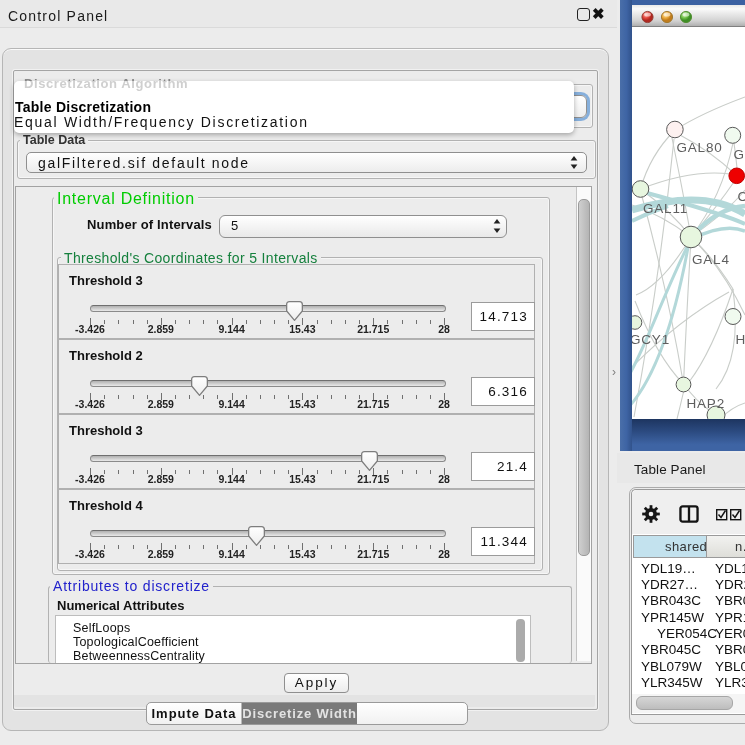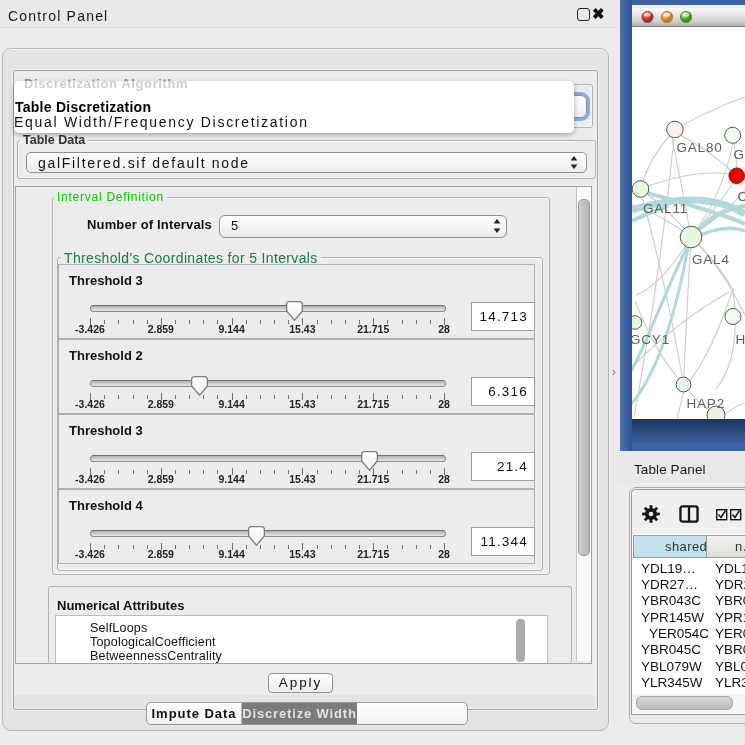--- a/index.html
+++ b/index.html
@@ -35,21 +35,21 @@
   <div class="abs" style="left:38px;top:155px;font-size:14px;letter-spacing:1.7px;color:#111;">galFiltered.sif default node</div>
   <svg class="abs" style="left:569px;top:155px;" width="10" height="15" viewBox="0 0 10 15">
     <path d="M5 1 L8.4 5.6 H1.6 Z" fill="#222"></path>
       <path d="M5 14 L1.6 9.4 H8.4 Z" fill="#222"></path>
   </svg>
 
   <div class="abs" style="left:15px;top:186px;width:575px;height:476px;background:#ececec;border:1px solid #a2a2a2;overflow:hidden;">
   </div>
 
   <div class="abs etched" style="left:52px;top:197px;width:496px;height:376px;"></div>
-  <div class="gtitle" style="left:54px;top:190px;color:#00cc00;font-size:12px;letter-spacing:0.75px;">Interval Definition</div>
+  <div class="gtitle" style="left:54px;top:190px;color:#00cc00;font-size:16px;letter-spacing:0.75px;">Interval Definition</div>
 
   <div class="abs" style="left:87px;top:217px;font-size:13px;letter-spacing:0.15px;font-weight:bold;color:#111;">Number of Intervals</div>
   <div class="abs" style="left:219px;top:215px;width:286px;height:21px;background:linear-gradient(#ffffff,#e9e9e9);border:1px solid #8f8f8f;border-radius:6px;"></div>
   <div class="abs" style="left:231px;top:218px;font-size:13px;color:#111;">5</div>
   <svg class="abs" style="left:492px;top:218px;" width="10" height="16" viewBox="0 0 10 16">
     <path d="M5 1 L8.4 5.6 H1.6 Z" fill="#222"></path>
       <path d="M5 15 L1.6 10.4 H8.4 Z" fill="#222"></path>
   </svg>
 
   <div class="abs etched" style="left:57px;top:257px;width:484px;height:312px;"></div>
@@ -236,32 +236,33 @@
               <stop offset="1" stop-color="#ededed"></stop>
             </linearGradient>
           </defs>
           <path d="M3.5 .65 H13.5 Q16.35 .65 16.35 3.5 V10 L8.5 19.3 L.65 10 V3.5 Q.65 .65 3.5 .65 Z" fill="url(#thg)" stroke="#7d7d7d" stroke-width="1.3"></path>
         </svg>
         <div style="position:absolute;left:412px;top:37px;width:56px;height:27px;background:#fff;border:1px solid #9b9b9b;font-size:13.5px;letter-spacing:1.2px;color:#111;text-align:right;line-height:27px;padding-right:6px;">11.344</div>
       </div>
   </div>
 
   <div class="abs" style="left:48px;top:586px;width:522px;height:76px;border:1px solid #b2b2b2;border-radius:3px;border-bottom:none;"></div>
+  <div class="gtitle" style="left:50px;top:578px;color:#2222cc;font-size:14px;letter-spacing:0.8px;">Attributes to discretize</div>
   <div class="abs" style="left:57px;top:598px;font-size:13px;font-weight:bold;color:#111;">Numerical Attributes</div>
-  <div class="abs" style="left:55px;top:615px;width:474px;height:47px;background:#ffffff;border:1px solid #bdbdbd;border-bottom:none;overflow:hidden;padding-left:17px;">
+  <div class="abs" style="left:55px;top:615px;width:474px;height:47px;background:#ffffff;border:1px solid #bdbdbd;border-bottom:none;overflow:hidden;">
     <div style="margin:5px 0 0 17px;font-size:12.5px;letter-spacing:0.2px;color:#111;line-height:14px;">SelfLoops<br>TopologicalCoefficient<br>BetweennessCentrality</div>
   </div>
   <div class="abs" style="left:516px;top:619px;width:9px;height:43px;background:#ababab;border-radius:4px;"></div>
 
   <div class="abs" style="left:576px;top:187px;width:14px;height:474px;background:#fafafa;border-left:1px solid #c4c4c4;"></div>
   <div class="abs" style="left:578px;top:199px;width:10px;height:355px;background:linear-gradient(90deg,#cfcfcf,#b4b4b4);border:1px solid #9a9a9a;border-radius:5px;"></div>
 
   <div class="abs" style="left:14px;top:695px;width:581px;height:12px;background:#e3e3e3;border-radius:0 0 2px 2px;"></div>
 
-  <div class="abs" style="left:268px;top:673px;width:63px;height:18px;background:linear-gradient(#ffffff,#ececec);border:1px solid #8f8f8f;border-radius:4px;text-align:center;font-size:13.5px;letter-spacing:1.9px;color:#111;line-height:17px;">Apply</div>
+  <div class="abs" style="left:284px;top:673px;width:63px;height:18px;background:linear-gradient(#ffffff,#ececec);border:1px solid #8f8f8f;border-radius:4px;text-align:center;font-size:13.5px;letter-spacing:1.9px;color:#111;line-height:17px;">Apply</div>
 
   <div class="abs" style="left:146px;top:702px;width:320px;height:21px;background:linear-gradient(#ffffff,#f1f1f1);border:1px solid #9a9a9a;border-radius:5px;overflow:hidden;display:flex;">
     <div style="width:94px;display:flex;align-items:center;justify-content:center;border-right:1px solid #b9b9b9;font-size:13px;letter-spacing:0.95px;font-weight:bold;color:#111;">Impute Data</div>
     <div style="width:115px;display:flex;align-items:center;justify-content:center;background:#7a7a7a;font-size:13px;letter-spacing:0.85px;font-weight:bold;color:#e3e3e3;">Discretize Width</div>
   </div>
 
   <div class="abs" style="left:14px;top:81px;width:560px;height:52px;background:rgba(255,255,255,1);border-radius:5px;box-shadow:0 2px 5px rgba(0,0,0,.3);"></div>
   <div class="abs" style="left:21px;top:76px;padding:0 3px;font-weight:bold;color:#cfcfcf;letter-spacing:0.6px;font-size:13px;clip-path:inset(5px 0 0 0);">Discretization Algorithm</div>
   <div class="abs" style="left:15px;top:99px;font-size:14px;letter-spacing:0.25px;font-weight:bold;color:#000;">Table Discretization</div>
   <div class="abs" style="left:14px;top:114px;font-size:14px;letter-spacing:1.7px;color:#111;">Equal Width/Frequency Discretization</div>
@@ -394,21 +395,21 @@
   </svg>
 
   <div class="abs" style="left:633px;top:535px;width:74px;height:23px;background:#c3e2ee;border:1px solid #9a9a9a;box-sizing:border-box;font-size:13px;letter-spacing:0.4px;color:#333;line-height:22px;"><span style="margin-left:31px;">shared…</span></div>
   <div class="abs" style="left:707px;top:535px;width:38px;height:23px;background:linear-gradient(#f2f2f0,#deded9);border-top:1px solid #9a9a9a;border-bottom:1px solid #9a9a9a;font-size:13px;color:#333;box-sizing:border-box;line-height:22px;"><span style="margin-left:28px;">n…</span></div>
 
   <div class="abs" style="left:633px;top:558px;width:112px;height:142px;background:#fff;overflow:hidden;font-size:13.5px;color:#111;padding-top:2.5px;box-sizing:border-box;">
     <div style="height:16.4px;"><span style="margin-left:8px;">YDL19…</span><span style="position:absolute;left:82px;">YDL1</span></div>
     <div style="height:16.4px;position:relative;"><span style="margin-left:8px;">YDR27…</span><span style="position:absolute;left:82px;">YDR2</span></div>
     <div style="height:16.4px;position:relative;"><span style="margin-left:8px;">YBR043C</span><span style="position:absolute;left:82px;">YBR0</span></div>
     <div style="height:16.4px;position:relative;"><span style="margin-left:8px;">YPR145W</span><span style="position:absolute;left:82px;">YPR1</span></div>
-    <div style="height:16.4px;position:relative;"><span style="margin-left:16px;">YER054C</span><span style="position:absolute;left:82px;">YER0</span></div>
+    <div style="height:16.4px;position:relative;"><span style="margin-left:24px;">YER054C</span><span style="position:absolute;left:82px;">YER0</span></div>
     <div style="height:16.4px;position:relative;"><span style="margin-left:8px;">YBR045C</span><span style="position:absolute;left:82px;">YBR0</span></div>
     <div style="height:16.4px;position:relative;"><span style="margin-left:8px;">YBL079W</span><span style="position:absolute;left:82px;">YBL0</span></div>
     <div style="height:16.4px;position:relative;"><span style="margin-left:8px;">YLR345W</span><span style="position:absolute;left:82px;">YLR3</span></div>
     <div style="height:16.4px;position:relative;"><span style="margin-left:8px;">YIL052C</span><span style="position:absolute;left:82px;">YIL0</span></div>
   </div>
 
   <div class="abs" style="left:632px;top:694px;width:113px;height:19px;background:#f5f5f5;"></div>
   <div class="abs" style="left:636px;top:696px;width:95px;height:12px;background:linear-gradient(#d6d6d6,#bdbdbd);border:1px solid #a6a6a6;border-radius:6px;"></div>
 
 </div>

